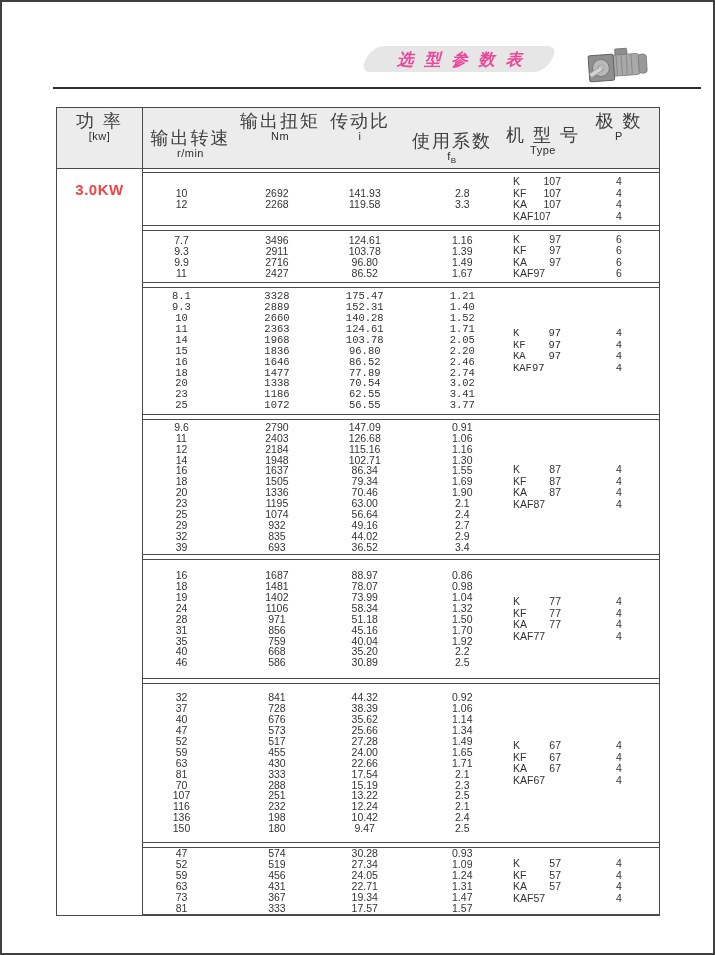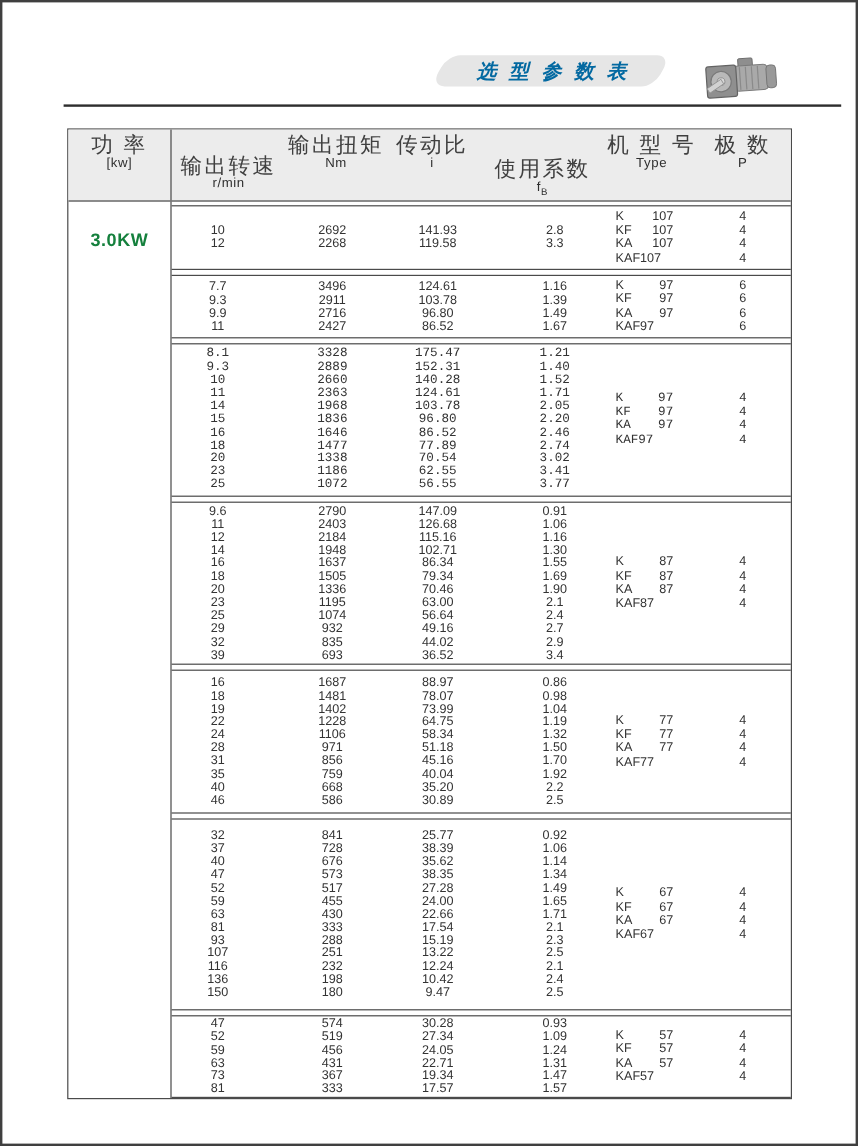--- a/index.html
+++ b/index.html
@@ -13,21 +13,21 @@
   }
   
   .banner-shape {
     position:absolute; left:366px; top:46px; width:186px; height:26px;
     background:#e6e6e6; transform:skewX(-30deg);
     border-radius:10px 12px 10px 12px;
   }
   .banner-title {
     position:absolute; left:375px; top:49px; width:172px; text-align:center;
     font-style:italic; font-weight:bold; font-size:16.5px; letter-spacing:3px;
-    color:#0369a1;
+    color:#ec4899;
   }
   .gearmotor { position:absolute; left:586px; top:45px; }
   .top-rule {
     position:absolute; left:53px; top:87px; width:648px; height:2px; background:#2e2e2e;
   }
   
   .ptable {
     position:absolute; left:56px; top:107px; width:604px; height:809px;
     box-sizing:border-box; border:1px solid #4a4a4a; background:#fff;
     display:flex; flex-direction:column;
@@ -37,22 +37,22 @@
     border-bottom:1px solid #4a4a4a; box-sizing:border-box;
   }
   .th { box-sizing:border-box; text-align:center; padding-top:6px; }
   .th.first { border-right:1px solid #4a4a4a; }
   .th .lab { font-size:18px; letter-spacing:2px; line-height:15px; color:#404040; }
   .th .unit { font-size:11px; line-height:15px; color:#2e2e2e; letter-spacing:0.5px; }
   .th .unit sub { font-size:8px; }
   .tbody { flex:1; display:flex; min-height:0; }
   .power-col { width:86px; box-sizing:border-box; border-right:1px solid #4a4a4a; }
   .power-label {
-    margin-top:24px; text-align:center; font-weight:bold; font-size:15px;
-    letter-spacing:0.5px; color:#15803d;
+    margin-top:12px; text-align:center; font-weight:bold; font-size:15px;
+    letter-spacing:0.5px; color:#ef4444;
   }
   .sections { flex:1; display:flex; flex-direction:column; padding-top:3px; min-height:0; }
   .section {
     box-sizing:border-box; border-top:1px solid #4a4a4a; border-bottom:1px solid #4a4a4a;
     display:flex; margin-bottom:4px;
   }
   .section:nth-child(1){ height:54px; }
   .section:nth-child(2){ height:53px; }
   .section:nth-child(3){ height:128px;font-family:Liberation Mono, monospace; }
   .section:nth-child(4){ height:136px; }
@@ -115,21 +115,21 @@
         <div class="unit">Nm</div>
       </div>
       <div class="th" style="width: 76px;">
         <div class="lab">传动比</div>
         <div class="unit">i</div>
       </div>
       <div class="th" style="width: 108px; margin-top: 20px;">
         <div class="lab">使用系数</div>
         <div class="unit">f<sub>B</sub></div>
       </div>
-      <div class="th" style="width: 74px;">
+      <div class="th" style="width: 74px; margin-top: 14px;">
         <div class="lab">机 型 号</div>
         <div class="unit">Type</div>
       </div>
       <div class="th" style="width: 78px;">
         <div class="lab">极 数</div>
         <div class="unit">P</div>
       </div>
     </div>
   <div class="tbody">
     <div class="power-col">
@@ -436,26 +436,20 @@
               <div class="dcell ratio">78.07</div>
               <div class="dcell fb">0.98</div>
             </div>
             <div class="drow">
               <div class="dcell speed">19</div>
               <div class="dcell torque">1402</div>
               <div class="dcell ratio">73.99</div>
               <div class="dcell fb">1.04</div>
             </div>
             <div class="drow">
-              <div class="dcell speed">22</div>
-              <div class="dcell torque">1228</div>
-              <div class="dcell ratio">64.75</div>
-              <div class="dcell fb">1.19</div>
-            </div>
-            <div class="drow">
               <div class="dcell speed">24</div>
               <div class="dcell torque">1106</div>
               <div class="dcell ratio">58.34</div>
               <div class="dcell fb">1.32</div>
             </div>
             <div class="drow">
               <div class="dcell speed">28</div>
               <div class="dcell torque">971</div>
               <div class="dcell ratio">51.18</div>
               <div class="dcell fb">1.50</div>
@@ -508,39 +502,39 @@
             <div class="prow">4</div>
             <div class="prow">4</div>
             <div class="prow">4</div>
           </div>
         </div>
         <div class="section">
           <div class="sec-rows">
             <div class="drow">
               <div class="dcell speed">32</div>
               <div class="dcell torque">841</div>
-              <div class="dcell ratio">25.77</div>
+              <div class="dcell ratio">44.32</div>
               <div class="dcell fb">0.92</div>
             </div>
             <div class="drow">
               <div class="dcell speed">37</div>
               <div class="dcell torque">728</div>
               <div class="dcell ratio">38.39</div>
               <div class="dcell fb">1.06</div>
             </div>
             <div class="drow">
               <div class="dcell speed">40</div>
               <div class="dcell torque">676</div>
               <div class="dcell ratio">35.62</div>
               <div class="dcell fb">1.14</div>
             </div>
             <div class="drow">
               <div class="dcell speed">47</div>
               <div class="dcell torque">573</div>
-              <div class="dcell ratio">38.35</div>
+              <div class="dcell ratio">25.66</div>
               <div class="dcell fb">1.34</div>
             </div>
             <div class="drow">
               <div class="dcell speed">52</div>
               <div class="dcell torque">517</div>
               <div class="dcell ratio">27.28</div>
               <div class="dcell fb">1.49</div>
             </div>
             <div class="drow">
               <div class="dcell speed">59</div>
@@ -554,21 +548,21 @@
               <div class="dcell ratio">22.66</div>
               <div class="dcell fb">1.71</div>
             </div>
             <div class="drow">
               <div class="dcell speed">81</div>
               <div class="dcell torque">333</div>
               <div class="dcell ratio">17.54</div>
               <div class="dcell fb">2.1</div>
             </div>
             <div class="drow">
-              <div class="dcell speed">93</div>
+              <div class="dcell speed">70</div>
               <div class="dcell torque">288</div>
               <div class="dcell ratio">15.19</div>
               <div class="dcell fb">2.3</div>
             </div>
             <div class="drow">
               <div class="dcell speed">107</div>
               <div class="dcell torque">251</div>
               <div class="dcell ratio">13.22</div>
               <div class="dcell fb">2.5</div>
             </div>

